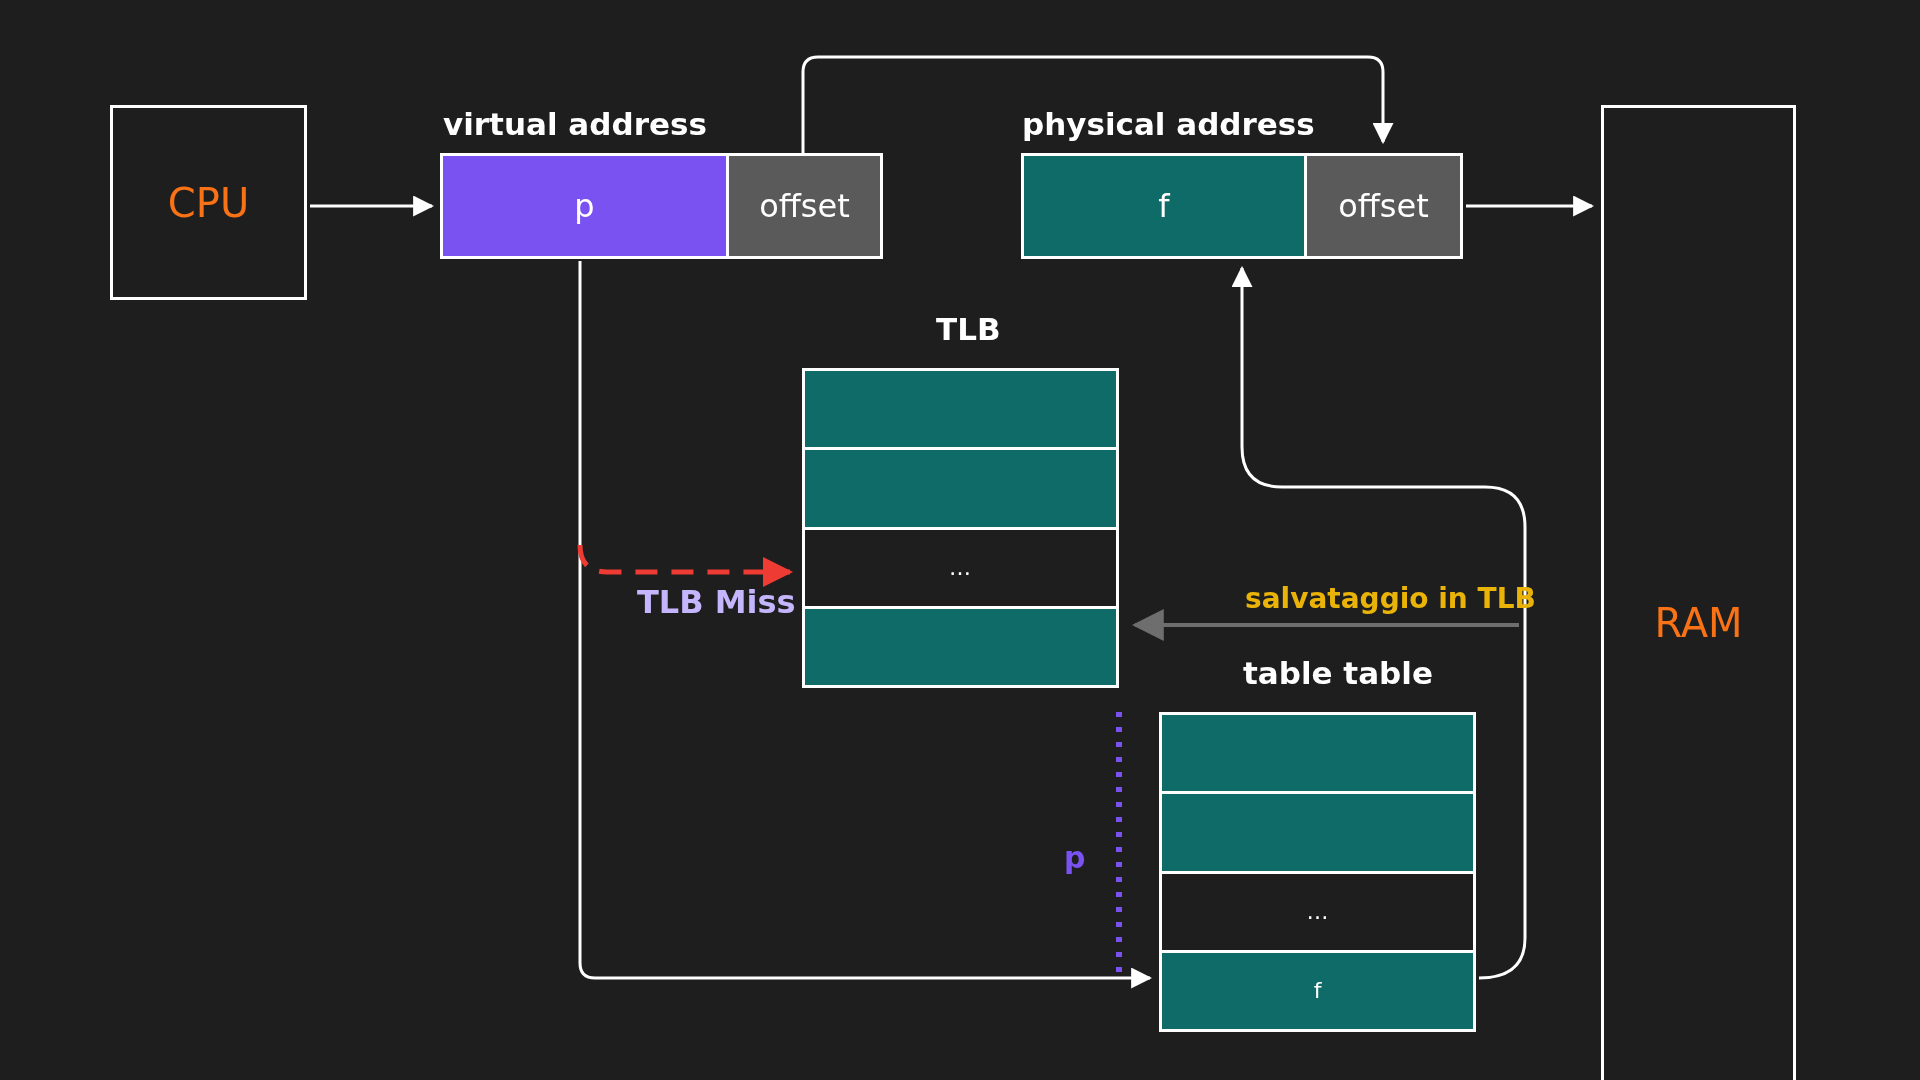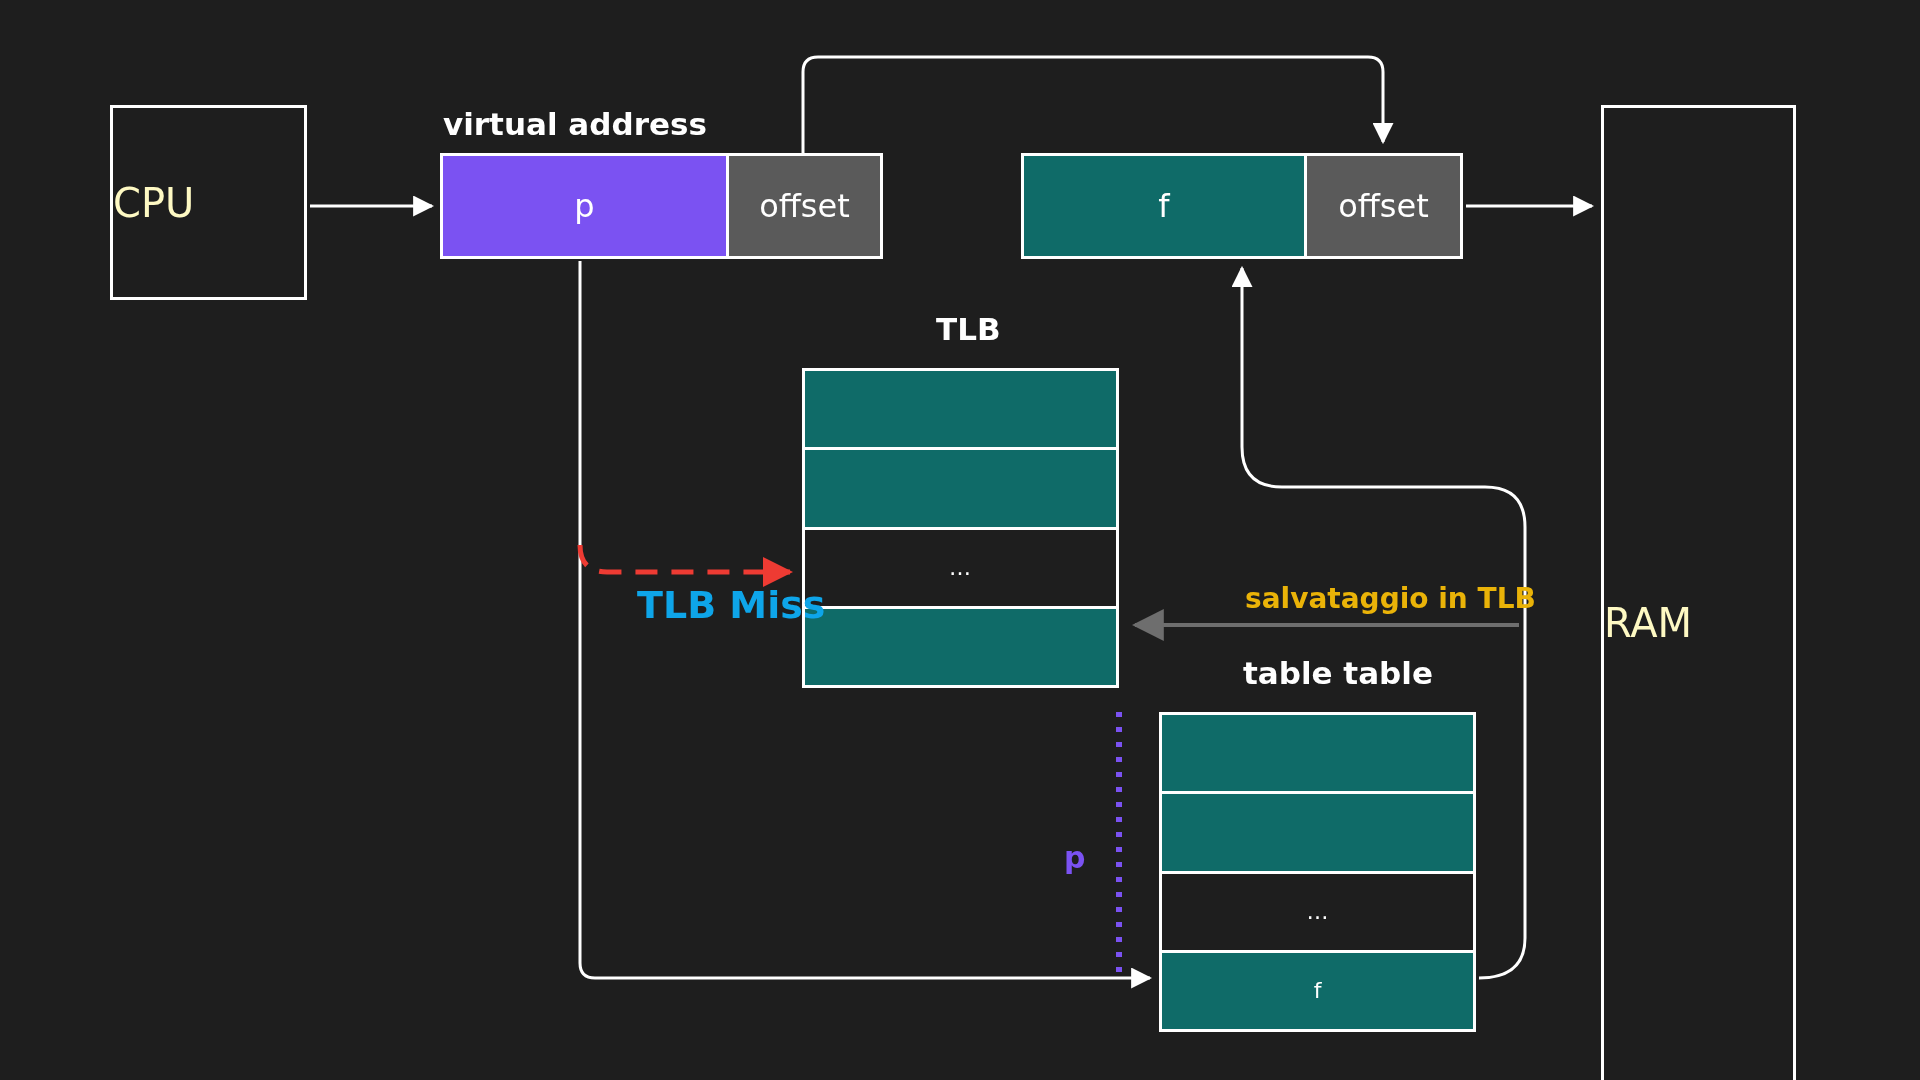--- a/index.html
+++ b/index.html
@@ -21,21 +21,22 @@
     top: 0;
     width: 1920px;
     height: 1080px;
     pointer-events: none;
   }
   .box {
     position: absolute;
     box-sizing: border-box;
     display: flex;
     align-items: center;
-    color: #fef9c3;
+    justify-content: center;
+    color: #f97316;
   }
   .outline-box {
     border: 3px solid #ffffff;
     background: transparent;
   }
   .label {
     position: absolute;
     color: #ffffff;
     white-space: nowrap;
     font-weight: 700;
@@ -129,22 +130,22 @@
     border-bottom: 3px solid #ffffff;
   }
   .row:last-child { border-bottom: none; }
   .row.filled { background: #0f6b68; }
   .row.empty  { background: #1e1e1e; }
   .row .ellipsis { font-size: 22px; letter-spacing: 1px; color: #ffffff; }
   .row .frame-text { font-size: 22px; }
   
   #tlb-miss-label {
     left: 637px; top: 583px;
-    color: #0ea5e9;
-    font-size: 38px;
+    color: #c4b5fd;
+    font-size: 32px;
   }
   #salvataggio-label {
     left: 1245px; top: 582px;
     color: #eab308;
     font-size: 28px;
   }
   #p-dotted-label {
     left: 1064px; top: 840px;
     color: #7b52f2;
     font-size: 30px;
@@ -196,20 +197,21 @@
   <div id="va-label" class="label">virtual address</div>
   <div id="va-group">
     <div id="va-p">
       <span>p</span>
     </div>
     <div id="va-offset">
       <span>offset</span>
     </div>
   </div>
 
+  <div id="pa-label" class="label">physical address</div>
   <div id="pa-group">
     <div id="pa-f">
       <span>f</span>
     </div>
     <div id="pa-offset">
       <span>offset</span>
     </div>
   </div>
 
   <div id="tlb-label" class="label">TLB</div>

